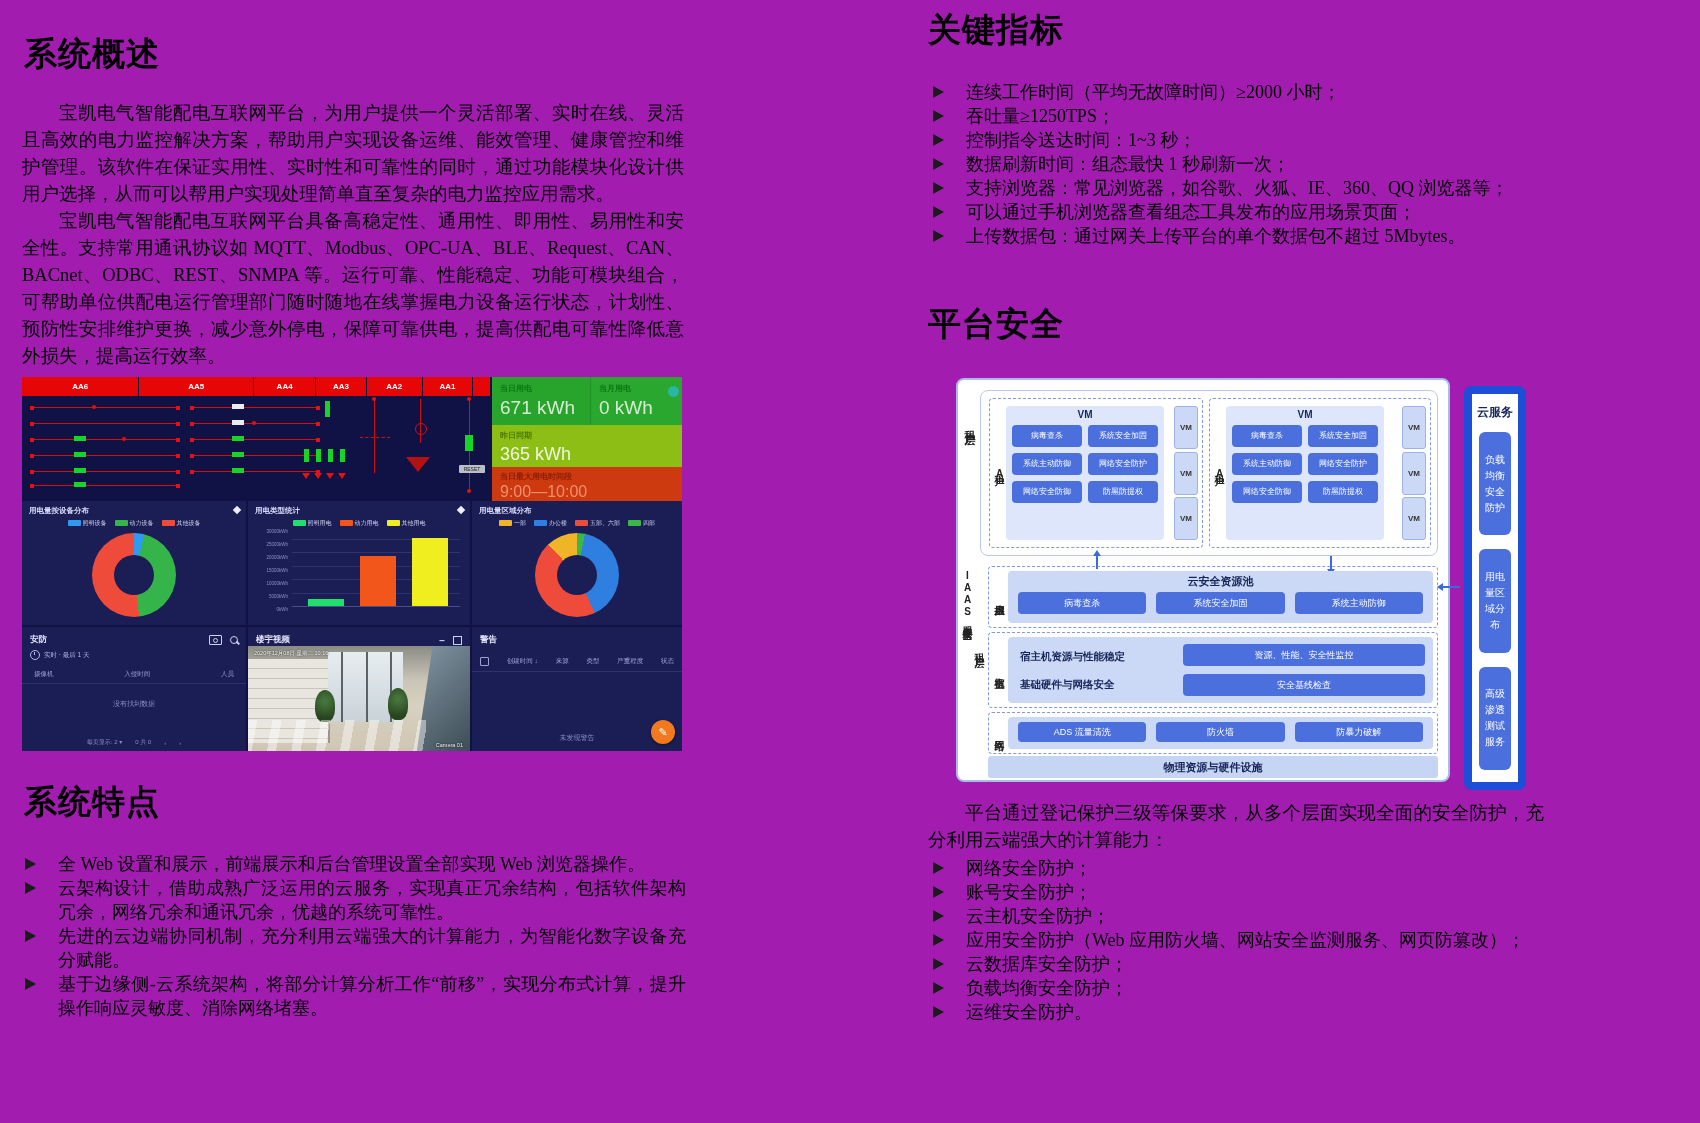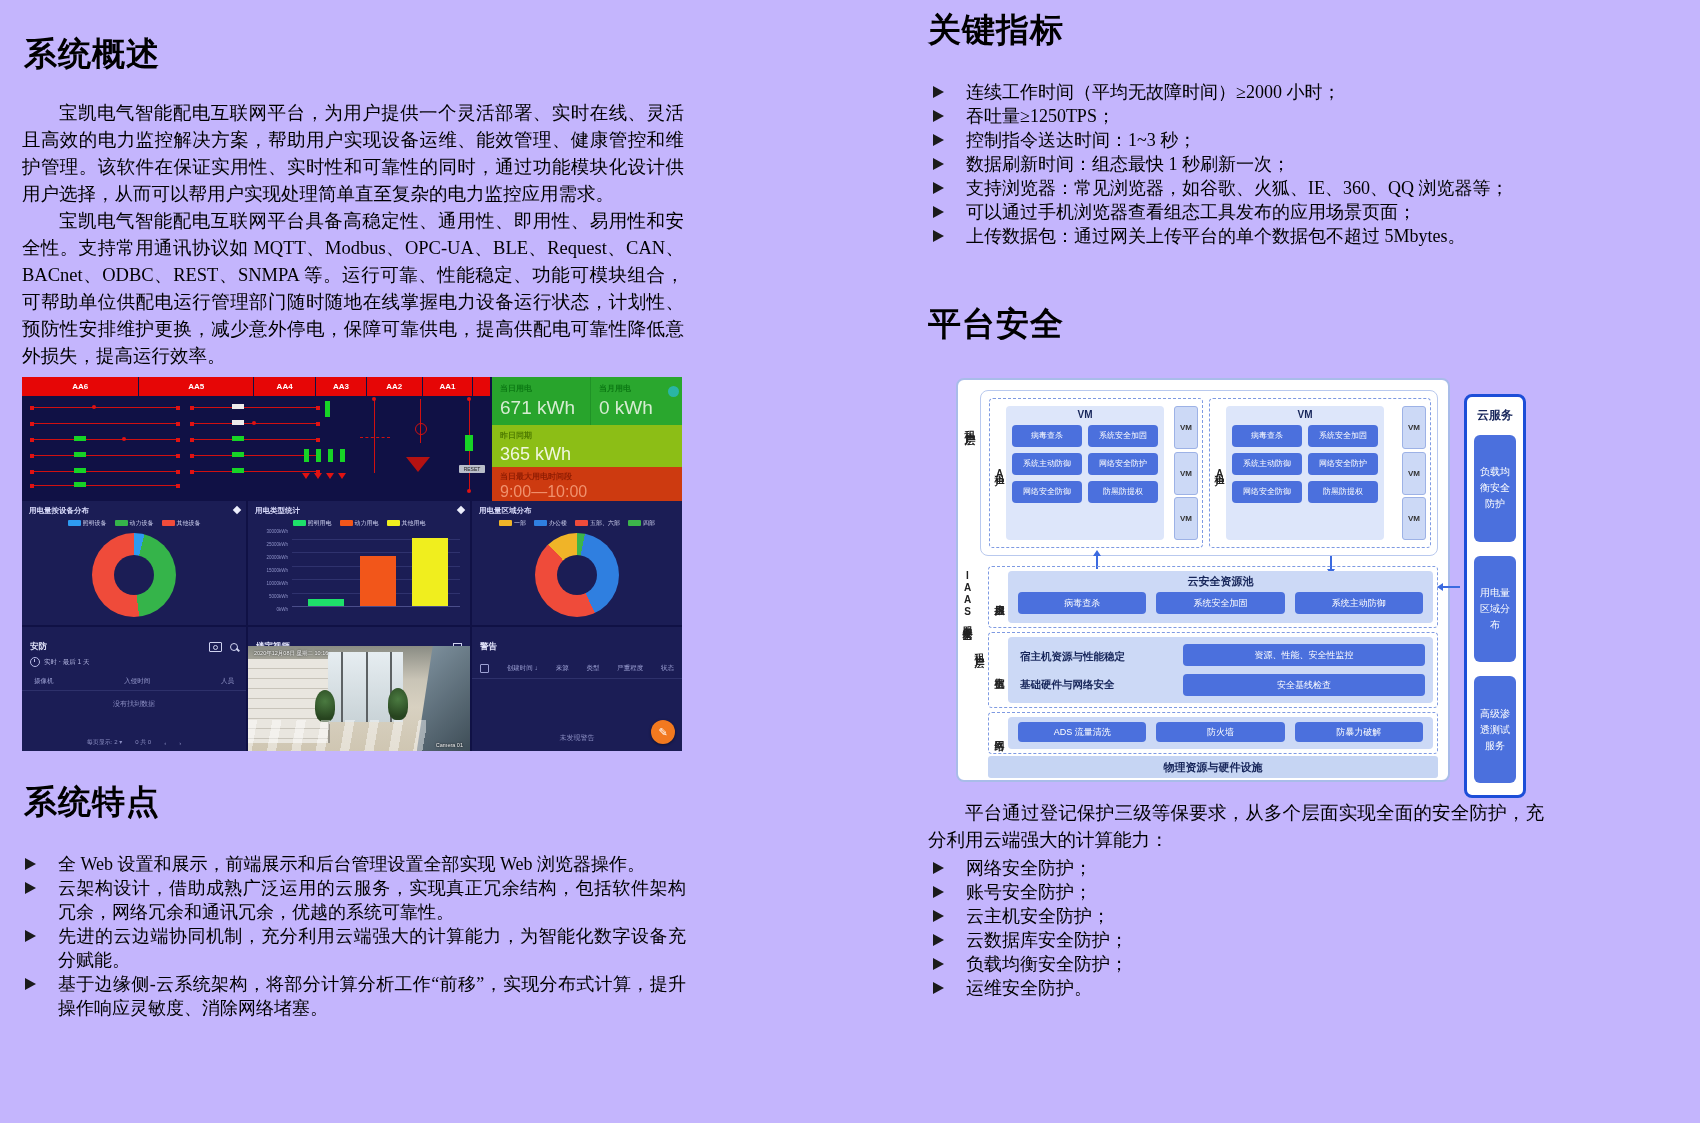--- a/index.html
+++ b/index.html
@@ -1,16 +1,16 @@
 <!DOCTYPE html>
 <html lang="zh"><head>
 <meta charset="utf-8">
 <style>
   html,body{margin:0;padding:0}
-  .page{position:relative;width:1700px;height:1123px;background:#c4b5fd;overflow:hidden;
+  .page{position:relative;width:1700px;height:1123px;background:#a21caf;overflow:hidden;
         font-family:"Liberation Serif",serif;color:#000}
   .h1{position:absolute;font-family:"Liberation Sans",sans-serif;font-weight:bold;
       font-size:33px;letter-spacing:1px;color:#000}
   .para{position:absolute;font-size:18.5px;line-height:27px;text-align:justify}
   .para p{margin:0;text-indent:2em}
   .alist{position:absolute;list-style:none;margin:0;padding:0;font-size:18px;line-height:24px}
   .alist li{position:relative;padding-left:36px;text-align:justify}
   .alist .arr{position:absolute;left:3px;top:6px;width:0;height:0;
       border-left:11px solid #1b1b1b;border-top:6px solid transparent;border-bottom:6px solid transparent}
 
@@ -64,21 +64,21 @@
                border-radius:50%;background:#1b1d55}
   .bwrap{position:absolute;left:8px;right:8px;top:28px;bottom:8px}
   .grid{position:absolute;left:36px;right:2px;top:2px;bottom:10px;
         background:repeating-linear-gradient(to top,transparent 0 12.5px,#2f326e 12.5px 13.5px);
         border-bottom:1px solid #4a4d8a}
   .axlab{position:absolute;left:0;width:32px;text-align:right;font-size:4.5px;color:#8f93c8}
   .bars{position:absolute;left:44px;right:6px;top:2px;bottom:11px;display:flex;
         align-items:flex-end;justify-content:space-around}
   .bar{width:36px}
 
-  .bp-head{display:flex;padding:14px 8px 3px;color:#e2e4fa;font-size:8.5px;font-weight:bold}
+  .bp-head{display:flex;padding:7px 8px 3px;color:#e2e4fa;font-size:8.5px;font-weight:bold}
   .hicons{margin-left:auto;display:flex;align-items:center;gap:8px}
   .icam{width:11px;height:8px;border:1px solid #cfd2f0;border-radius:1px;position:relative}
   .icam:after{content:"";position:absolute;left:3px;top:1.5px;width:3px;height:3px;
               border:1px solid #cfd2f0;border-radius:50%}
   .imag{width:6px;height:6px;border:1.5px solid #cfd2f0;border-radius:50%;position:relative}
   .imag:after{content:"";position:absolute;left:5px;top:5px;width:4px;height:1.5px;
               background:#cfd2f0;transform:rotate(45deg)}
   .iexp{width:7px;height:7px;border:1px solid #cfd2f0}
   .imin{color:#cfd2f0;font-size:10px;line-height:7px}
   .sub{display:flex;align-items:center;gap:4px;padding:1px 8px;font-size:6.5px;color:#b6b9e4}
@@ -108,21 +108,21 @@
   .camlab{position:absolute;right:7px;bottom:3px;font-size:5.5px;color:#f0f0f0;text-shadow:0 0 2px #000}
   .fab{position:absolute;right:7px;bottom:7px;width:24px;height:24px;border-radius:50%;
        background:#f2791f;color:#fff;display:flex;align-items:center;justify-content:center;
        font-size:11px;box-shadow:0 1px 3px rgba(0,0,0,.45)}
 
   
   .diag{position:absolute;left:956px;top:378px;width:570px;height:404px;
         font-family:"Liberation Sans",sans-serif}
   .mainfr{position:absolute;left:0;top:0;width:494px;height:404px;border:2px solid #a9bce9;
           border-radius:8px;background:#fff;box-sizing:border-box}
-  .cloudfr{position:absolute;right:0;top:16px;width:62px;height:404px;border:3px solid #1d4ed8;
+  .cloudfr{position:absolute;right:0;top:8px;width:62px;height:404px;border:8px solid #1d4ed8;
           border-radius:8px;background:#fff;box-sizing:border-box}
   .vlabel{position:absolute;writing-mode:vertical-rl;text-orientation:upright;
           font-weight:bold;color:#222;letter-spacing:2px}
   .tenantbox{position:absolute;left:22px;top:10px;right:10px;height:164px;
           border:1.5px solid #b9c9ee;border-radius:8px}
   .tgroup{position:absolute;top:7px;bottom:7px;border:1.5px dashed #7e9ae2;border-radius:4px}
   .tlabel{position:absolute;left:2px;top:50%;transform:translateY(-50%);writing-mode:vertical-rl;
           text-orientation:upright;font-size:10px;font-weight:bold;color:#222}
   .vmpanel{position:absolute;left:16px;top:7px;bottom:7px;width:158px;background:#dde6fa;border-radius:4px}
   .vmtitle{text-align:center;font-size:10px;font-weight:bold;color:#17265a;padding-top:3px;height:14px}
@@ -501,18 +501,19 @@
   </div>
 
   <div class="para" style="left:928px;top:800px;width:616px">
     <p>平台通过登记保护三级等保要求，从多个层面实现全面的安全防护，充分利用云端强大的计算能力：</p>
   </div>
 
   <ul class="alist" style="left:930px;top:856px;width:640px">
     <li><span class="arr"></span><span>网络安全防护；</span></li>
     <li><span class="arr"></span><span>账号安全防护；</span></li>
     <li><span class="arr"></span><span>云主机安全防护；</span></li>
+    <li><span class="arr"></span><span>应用安全防护（Web 应用防火墙、网站安全监测服务、网页防篡改）；</span></li>
     <li><span class="arr"></span><span>云数据库安全防护；</span></li>
     <li><span class="arr"></span><span>负载均衡安全防护；</span></li>
     <li><span class="arr"></span><span>运维安全防护。</span></li>
   </ul>
 
 </div>
 
 </body></html>

